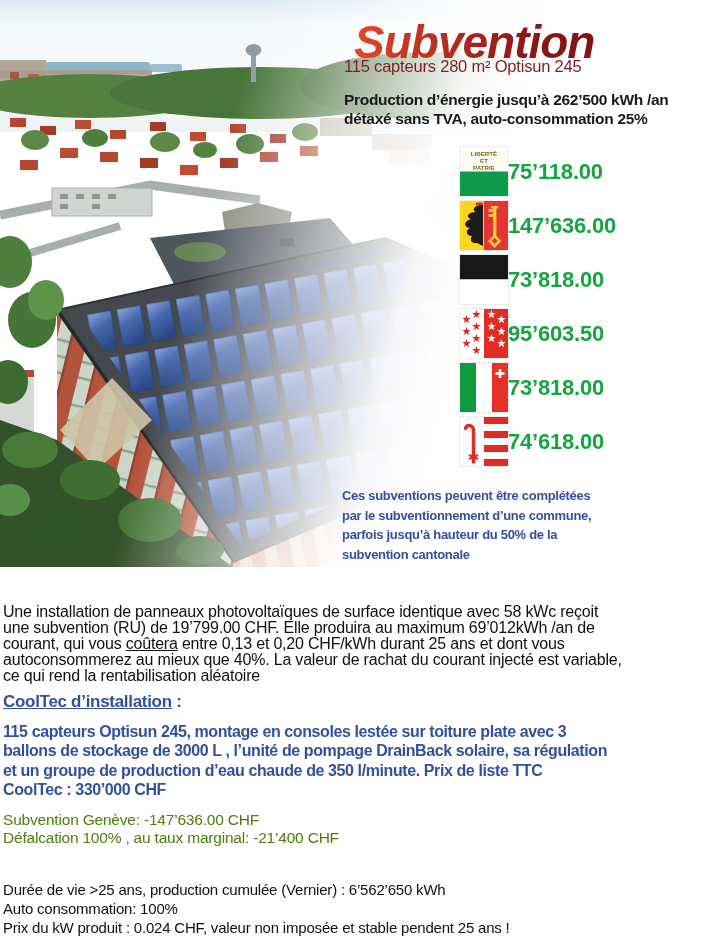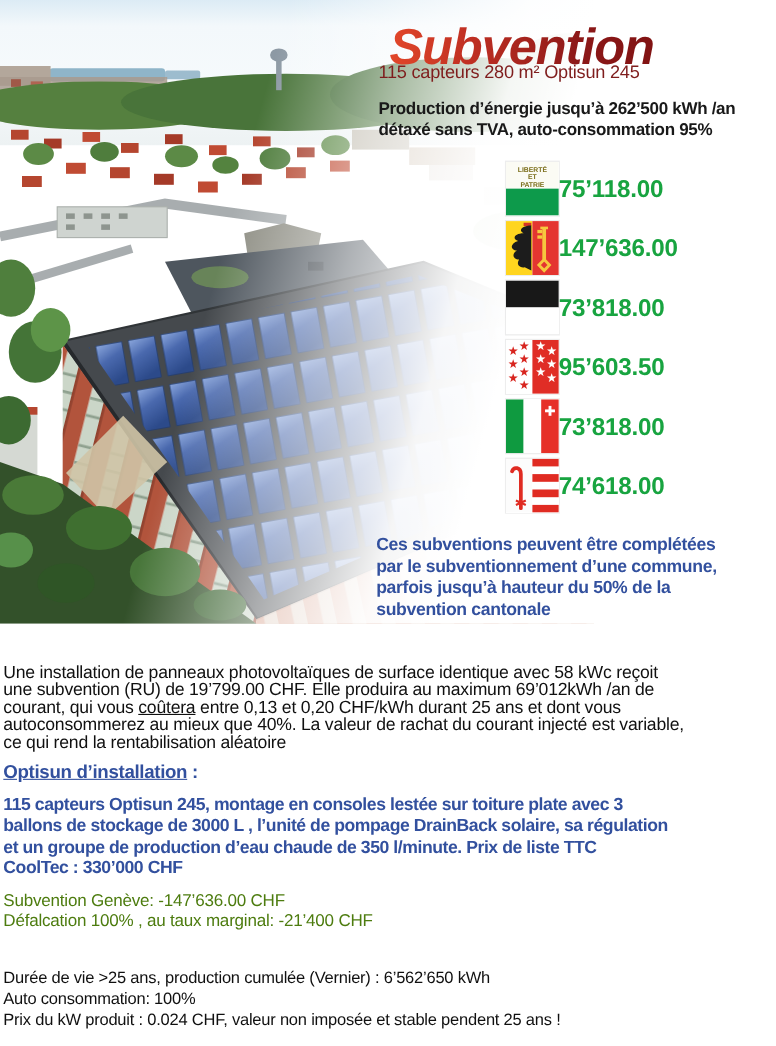--- a/index.html
+++ b/index.html
@@ -15,21 +15,21 @@
          -webkit-background-clip:text;background-clip:text;color:transparent;text-align:center;}
   .subtitle{position:absolute;left:344px;top:57px;font-size:16.5px;color:#7f1d1d;letter-spacing:-0.2px;}
   .production{position:absolute;left:344px;top:90px;font-size:15.5px;font-weight:bold;color:#191919;
               line-height:19px;white-space:pre-line;letter-spacing:-0.3px;}
   .subsidy-list{position:absolute;left:460px;top:147px;}
   .subsidy-row{display:flex;align-items:center;height:49px;margin-bottom:5px;}
   .flag{width:48px;height:49px;display:block;box-shadow:0 0 0 1px rgba(0,0,0,.07);}
   .flag svg{display:block;}
   .flag text{font-family:"Liberation Sans",sans-serif;}
   .amount{font-size:22px;font-weight:bold;color:#18a440;letter-spacing:-0.2px;white-space:nowrap;}
-  .commune-note{position:absolute;left:342px;top:486px;width:360px;font-size:16px;font-weight:600;
+  .commune-note{position:absolute;left:342px;top:486px;width:360px;font-size:13px;font-weight:600;
                 color:#32509e;line-height:19.5px;white-space:pre-line;letter-spacing:-0.3px;}
   .para1{position:absolute;left:3px;top:578px;width:702px;font-size:16px;color:#101010;
          line-height:16px;white-space:pre-line;letter-spacing:-0.2px;margin-top:26px;}
   .u{text-decoration:underline;}
   .example-heading{position:absolute;left:3px;top:692px;font-size:17px;font-weight:bold;color:#32509e;letter-spacing:-0.3px;}
   .example-details{position:absolute;left:3px;top:722px;width:705px;font-size:16px;font-weight:bold;color:#32509e;
                    line-height:19.3px;white-space:pre-line;letter-spacing:-0.4px;}
   .deductions{position:absolute;left:3px;top:811px;font-size:15.5px;color:#4d7c0f;
               line-height:17.5px;white-space:pre-line;letter-spacing:-0.2px;}
   .final-price{position:absolute;left:2px;top:847px;font-size:22.5px;font-weight:bold;color:#e8212a;letter-spacing:-0.5px;}
@@ -159,21 +159,21 @@
         <ellipse cx="32" cy="320" rx="24" ry="28" fill="#447437"></ellipse>
       <ellipse cx="8" cy="382" rx="20" ry="22" fill="#3c6a31"></ellipse>
         <ellipse cx="46" cy="300" rx="18" ry="20" fill="#5d9448"></ellipse>
     </svg>
     <div class="photo-fade"></div>
   </div>
 
   <h1 class="title">Subvention</h1>
   <div class="subtitle">115 capteurs  280 m² Optisun 245</div>
   <div class="production">Production d’énergie jusqu’à 262’500 kWh /an
-détaxé sans TVA, auto-consommation 95%</div>
+détaxé sans TVA, auto-consommation 25%</div>
 
   <div class="subsidy-list">
 
     <div class="subsidy-row">
       <span class="flag">
         <svg viewBox="0 0 48 49" width="48" height="49">
           <rect width="48" height="24.5" fill="#fbfbf4"></rect>
             <rect y="24.5" width="48" height="24.5" fill="#0d9a4b"></rect>
           <text x="24" y="9" font-size="6.2" font-weight="bold" text-anchor="middle" fill="#7c6f1d">LIBERTÉ</text>
           <text x="24" y="16" font-size="6.2" font-weight="bold" text-anchor="middle" fill="#7c6f1d">ET</text>
@@ -268,21 +268,21 @@
 par le subventionnement d’une commune,
 parfois jusqu’à hauteur du 50% de la
 subvention cantonale</div>
 
   <div class="para1"><span>Une installation de panneaux photovoltaïques de surface identique avec 58 kWc reçoit
 une subvention (RU) de 19’799.00 CHF. Elle produira au maximum 69’012kWh /an de
 courant, qui vous </span><span class="u">coûtera</span><span> entre 0,13 et 0,20 CHF/kWh durant 25 ans et dont vous
 autoconsommerez au mieux que 40%. La valeur de rachat du courant injecté est variable,
 ce qui rend la rentabilisation aléatoire</span></div>
 
-  <div class="example-heading"><span class="u">Optisun d’installation</span><span> :</span></div>
+  <div class="example-heading"><span class="u">CoolTec d’installation</span><span> :</span></div>
 
   <div class="example-details">115 capteurs Optisun 245, montage en consoles lestée sur toiture plate avec 3
 ballons de stockage de 3000 L , l’unité de pompage DrainBack solaire, sa régulation
 et un groupe de production d’eau chaude de 350 l/minute. Prix de liste TTC
 CoolTec :  330’000 CHF</div>
 
   <div class="deductions">Subvention Genève: -147’636.00 CHF
 Défalcation 100% , au taux marginal:  -21’400 CHF</div>
 
 

